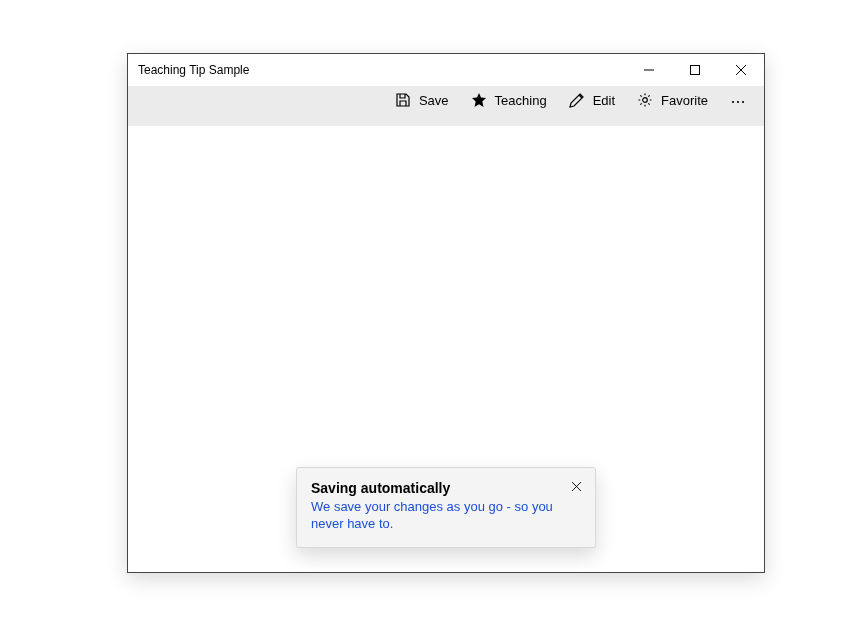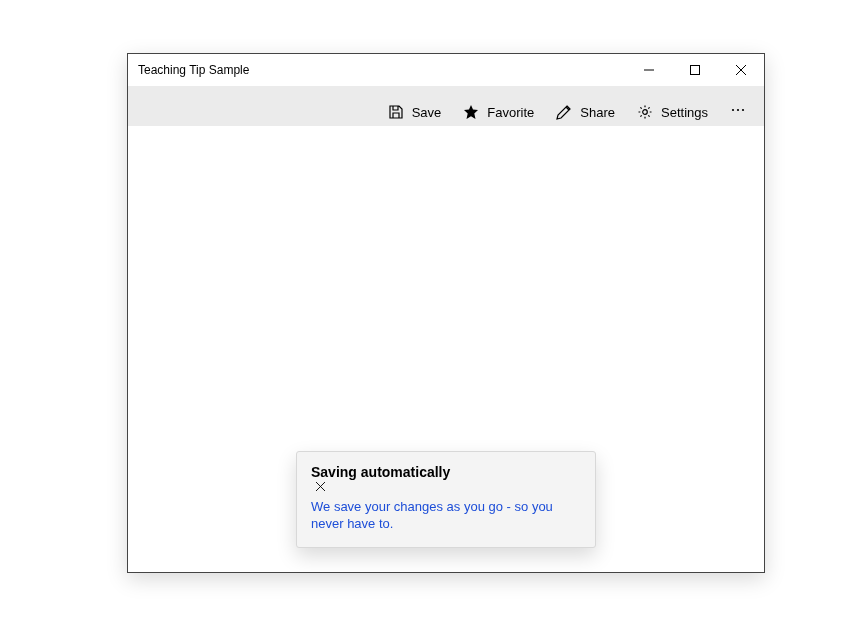--- a/index.html
+++ b/index.html
@@ -45,21 +45,21 @@
       display: flex;
       align-items: center;
       justify-content: center;
       cursor: default;
     }
     .window-btn svg { display: block; }
     .toolbar {
       height: 40px;
       background: #ebebeb;
       display: flex;
-      align-items: flex-end;
+      align-items: flex-start;
       justify-content: flex-end;
       padding: 0 8px;
       gap: 2px;
     }
     .tool-btn {
       display: flex;
       align-items: center;
       gap: 8px;
       padding: 6px 10px;
       font-size: 13px;
@@ -96,21 +96,20 @@
       background: #f4f4f4;
       border: 1px solid #d8d8d8;
       border-radius: 3px;
       padding: 12px 14px 14px 14px;
       box-shadow: 0 8px 20px rgba(0,0,0,0.15);
     }
     .tip-header {
       display: flex;
       justify-content: space-between;
       align-items: flex-start;
-      flex-direction: column;
     }
     .tip-title {
       font-size: 14px;
       font-weight: 600;
       color: #000;
     }
     .tip-close {
       width: 18px;
       height: 18px;
       display: flex;
@@ -160,38 +159,38 @@
           </svg>
       </span>
       <span>Save</span>
     </div>
     <div class="tool-btn">
       <span class="tool-icon">
         <svg width="16" height="16" viewBox="0 0 16 16">
             <path d="M8 1l2 4.5 5 .5-3.7 3.4L12.5 15 8 12.3 3.5 15l1.2-5.6L1 6l5-.5L8 1z" fill="#000"></path>
           </svg>
       </span>
-      <span>Favorite</span>
+      <span>Teaching</span>
     </div>
     <div class="tool-btn">
       <span class="tool-icon">
         <svg width="16" height="16" viewBox="0 0 16 16">
             <path d="M11 2l3 3-9 9-4 1 1-4 9-9zM10 3l3 3" fill="none" stroke="#000" stroke-width="1.2"></path>
           </svg>
       </span>
-      <span>Share</span>
+      <span>Edit</span>
     </div>
     <div class="tool-btn">
       <span class="tool-icon">
         <svg width="16" height="16" viewBox="0 0 16 16">
             <circle cx="8" cy="8" r="2.3" fill="none" stroke="#000" stroke-width="1.2"></circle>
             <path d="M8 1.5v1.8M8 12.7v1.8M14.5 8h-1.8M3.3 8H1.5M12.6 3.4l-1.3 1.3M4.7 11.3l-1.3 1.3M12.6 12.6l-1.3-1.3M4.7 4.7L3.4 3.4" stroke="#000" stroke-width="1.2"></path>
           </svg>
       </span>
-      <span>Settings</span>
+      <span>Favorite</span>
     </div>
     <div class="more-btn">
       <svg width="16" height="16" viewBox="0 0 16 16">
           <circle cx="3" cy="8" r="1.1" fill="#000"></circle>
           <circle cx="8" cy="8" r="1.1" fill="#000"></circle>
           <circle cx="13" cy="8" r="1.1" fill="#000"></circle>
         </svg>
     </div>
   </div>
 

